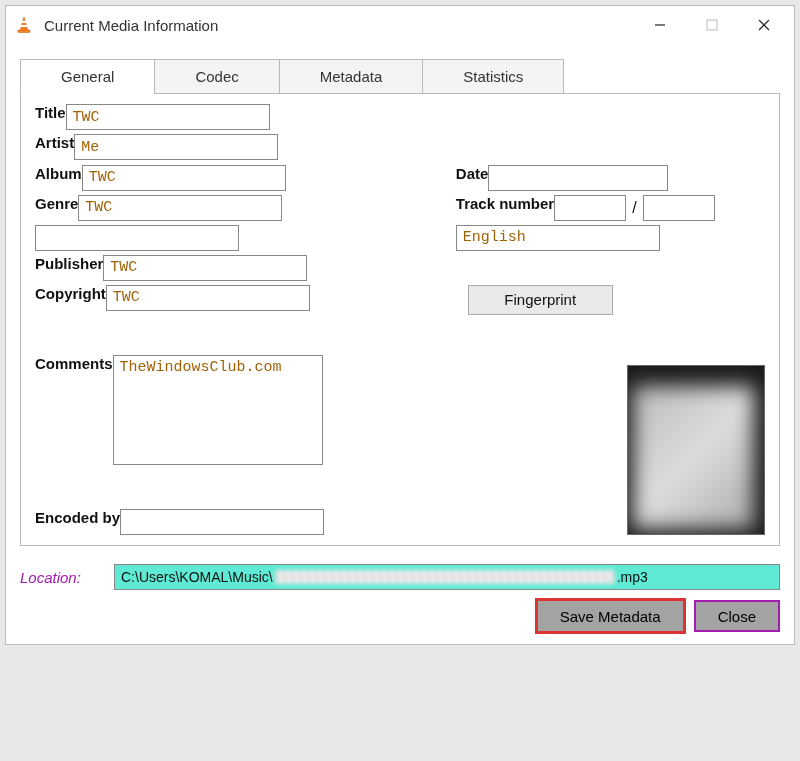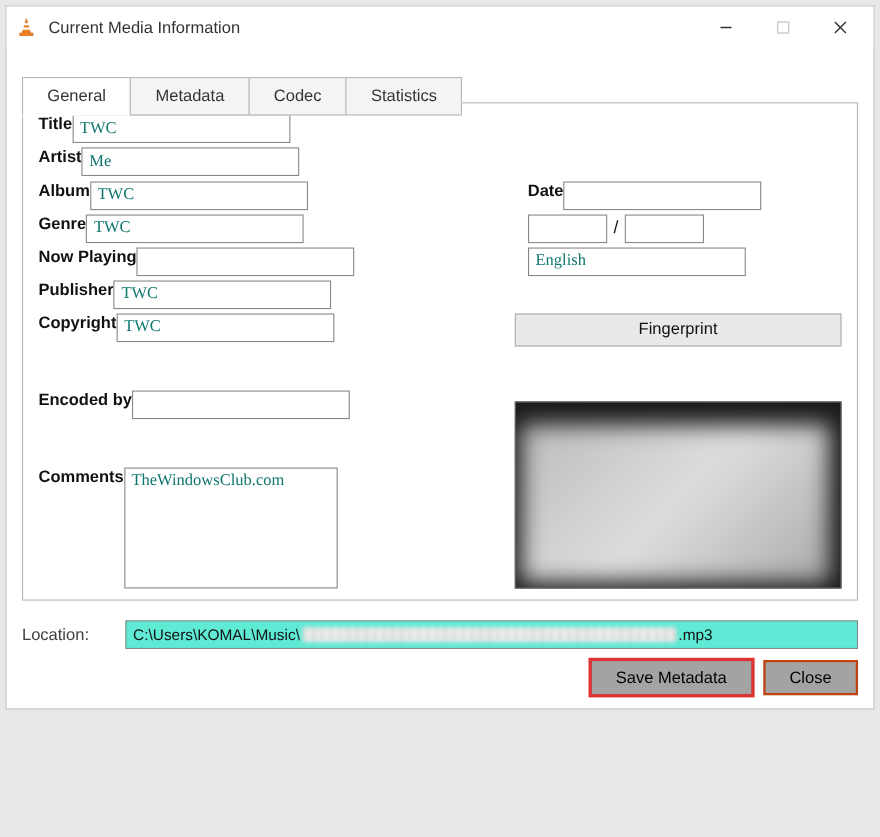--- a/index.html
+++ b/index.html
@@ -43,63 +43,62 @@
       display: flex;
       flex-direction: column;
     }
     .tabs {
       display: flex;
       z-index: 2;
       position: relative;
     }
     .tab {
       border: 1px solid #b8b8b8;
-      padding: 8px 22px;
+      padding: 8px 40px;
       font-size: 15px;
       background: #f4f4f4;
       color: #333;
       margin-right: -1px;
       position: relative;
-      top: 12px;
+      top: 1px;
     }
     .tab.active {
       background: #fff;
       border-bottom: 1px solid #fff;
     }
     .panel {
       border: 1px solid #b8b8b8;
       flex: 1;
       padding: 10px 14px;
       display: flex;
       flex-direction: column;
     }
     .row {
       display: flex;
-      gap: 24px;
       margin-bottom: 4px;
     }
     .field {
       display: flex;
       flex-direction: row;
     }
     .field.full { flex: 1; }
     .field.left55 { flex: 0 0 56%; }
     .field.right40 { flex: 1; padding-left: 12px; }
     .label {
       font-size: 15px;
       font-weight: 700;
       color: #111;
       margin-bottom: 1px;
     }
     input.txt, textarea.txt {
       border: 1px solid #888;
       font-size: 15px;
       padding: 3px 6px;
-      font-family: Liberation Serif, serif;
-      color: #0f766e;
+      font-family: Liberation Mono, monospace;
+      color: #a16207;
       background: #fff;
       height: 26px;
     }
     textarea.txt {
       height: 110px;
       resize: none;
     }
     .track-box {
       display: flex;
       align-items: center;
@@ -126,39 +125,38 @@
       margin-top: auto;
     }
     .thumb .blur {
       position: absolute;
       inset: 20px 10px 5px 5px;
       background: linear-gradient(135deg, #bbb, #ddd, #aaa);
       filter: blur(10px);
     }
     .rightcol {
       display: flex;
-      flex-direction: column;
       gap: 14px;
       flex: 1;
       min-width: 0;
     }
     .comments-row { display: flex; gap: 24px; }
     .comments-left { flex: 0 0 56%; display: flex; flex-direction: column; gap: 44px; }
     .bottombar {
       padding: 10px 14px 12px 14px;
       display: flex;
       flex-direction: column;
       gap: 10px;
     }
     .loc-row {
       display: flex;
       align-items: center;
       gap: 14px;
     }
-    .loc-label { font-size: 15px; color: #404040; width: 80px; }
+    .loc-label { font-size: 15px; color: #a21caf; width: 80px; font-style: italic; }
     .loc-input {
       flex: 1;
       border: 1px solid #888;
       height: 26px;
       display: flex;
       align-items: center;
       padding: 0 6px;
       font-size: 14px;
       color: #111;
       background: #5eead4;
@@ -178,21 +176,21 @@
     }
     .btn {
       height: 32px;
       padding: 0 22px;
       font-size: 15px;
       border: 1px solid #888;
       background: #a3a3a3;
       cursor: pointer;
     }
     .btn.highlighted { outline: 3px solid #d33; outline-offset: -1px; }
-    .btn.primary-outline { border: 2px solid #c2410c; }
+    .btn.primary-outline { border: 2px solid #a21caf; }
   </style>
 </head>
 <body>
 
 <div class="window">
 
   <div class="titlebar">
     <span class="app-icon">
       <svg viewBox="0 0 20 20">
         <path d="M10 2 L14 16 L6 16 Z" fill="#f58220" stroke="#c8601a" stroke-width="0.6"></path>
@@ -218,22 +216,22 @@
           <line x1="2" y1="2" x2="12" y2="12" stroke="#333" stroke-width="1.3"></line>
           <line x1="12" y1="2" x2="2" y2="12" stroke="#333" stroke-width="1.3"></line>
         </svg>
     </span>
   </div>
 
   <div class="content">
 
     <div class="tabs">
       <div class="tab active">General</div>
+      <div class="tab">Codec</div>
       <div class="tab">Metadata</div>
-      <div class="tab">Codec</div>
       <div class="tab">Statistics</div>
     </div>
 
     <div class="panel">
 
       <div class="field full">
         <span class="label">Title</span>
         <input class="txt" type="text" value="TWC" style="">
       </div>
 
@@ -252,57 +250,57 @@
           <input class="txt" style="width: 180px;" type="text" value="">
         </div>
       </div>
 
       <div class="row">
         <div class="field left55">
           <span class="label">Genre</span>
           <input class="txt" type="text" value="TWC" style="">
         </div>
         <div class="field right40">
+          <span class="label">Track number</span>
           <div class="track-box">
             <input class="txt" type="text" value="" style="">
             <span class="slash">/</span>
             <input class="txt" type="text" value="" style="">
           </div>
         </div>
       </div>
 
       <div class="row">
         <div class="field left55">
-          <span class="label">Now Playing</span>
           <input class="txt" type="text" value="" style="">
         </div>
         <div class="field right40">
           <input class="txt" type="text" value="English" style="">
         </div>
       </div>
 
       <div class="field full">
         <span class="label">Publisher</span>
         <input class="txt" type="text" value="TWC" style="">
       </div>
 
       <div class="comments-row">
 
         <div class="comments-left">
           <div class="field full">
             <span class="label">Copyright</span>
             <input class="txt" type="text" value="TWC" style="">
           </div>
+          <div class="field full" style="flex:1">
+            <span class="label">Comments</span>
+            <textarea class="txt" style="">TheWindowsClub.com</textarea>
+          </div>
           <div class="field full">
             <span class="label">Encoded by</span>
             <input class="txt" type="text" value="" style="">
-          </div>
-          <div class="field full" style="flex:1">
-            <span class="label">Comments</span>
-            <textarea class="txt" style="">TheWindowsClub.com</textarea>
           </div>
         </div>
 
         <div class="rightcol">
           <button class="fingerprint-btn">Fingerprint</button>
           <div class="thumb">
             <div class="blur"></div>
           </div>
         </div>
 

